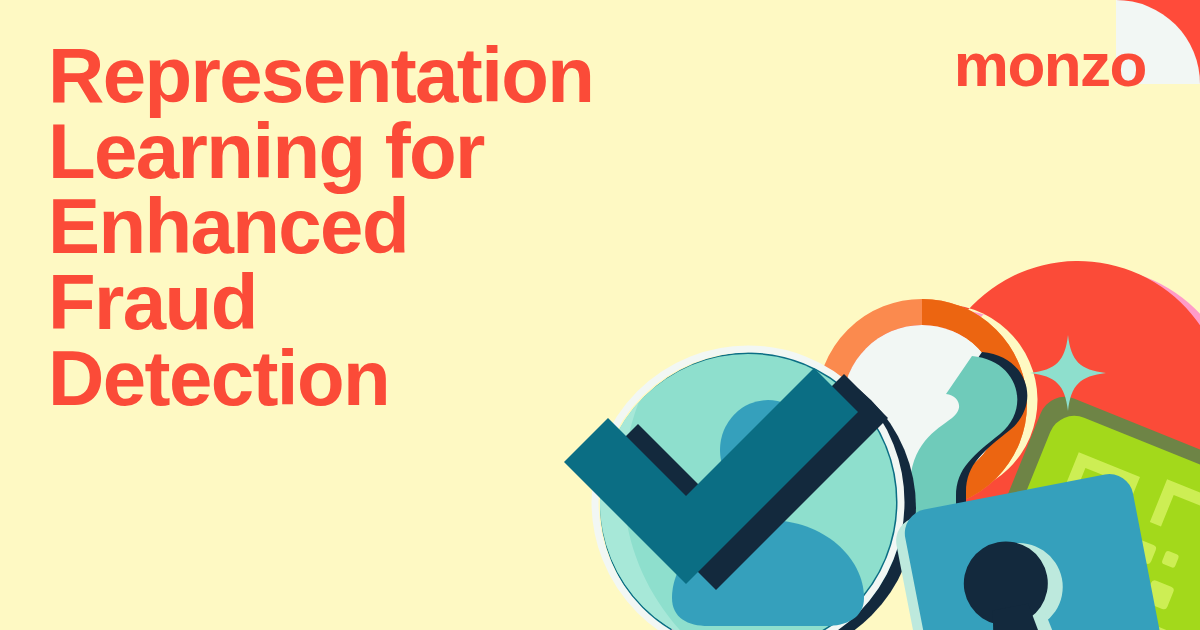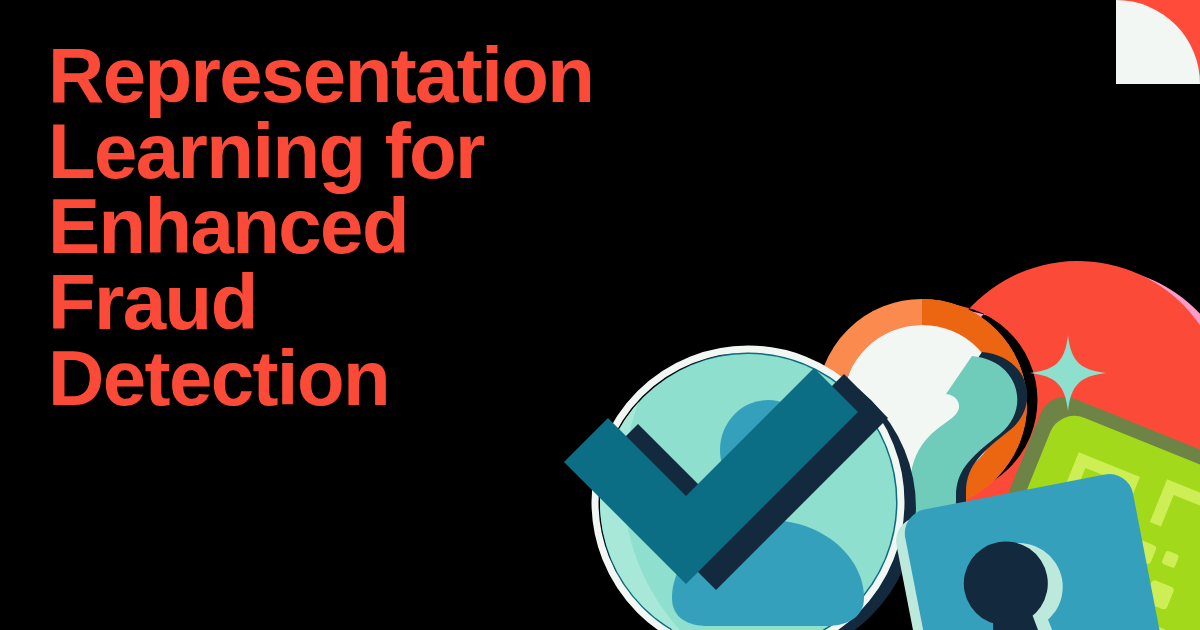--- a/index.html
+++ b/index.html
@@ -6,21 +6,21 @@
   html, body {
     margin: 0;
     padding: 0;
     background: #ffffff;
   }
   #canvas {
     position: relative;
     width: 1200px;
     height: 630px;
     overflow: hidden;
-    background: #000000;
+    background: #fef9c3;
     font-family: "Liberation Sans", "DejaVu Sans", sans-serif;
   }
 
   
   .corner-arc {
     position: absolute;
     top: -84px;
     right: -84px;
     width: 168px;
     height: 168px;
@@ -94,20 +94,21 @@
 
   <div class="corner-arc"></div>
   <div class="corner-arc-mask"></div>
 
   <div class="headline">Representation
 Learning for
 Enhanced
 Fraud
 Detection</div>
 
+  <div class="wordmark">monzo</div>
 
   <div class="illustration">
     <svg width="660" height="400" viewBox="0 0 660 400" xmlns="http://www.w3.org/2000/svg">
       <defs>
         <clipPath id="frameClip">
           <rect x="0" y="0" width="660" height="380"></rect>
         </clipPath>
         <clipPath id="lensClip">
           <circle cx="208" cy="252" r="148"></circle>
         </clipPath>

